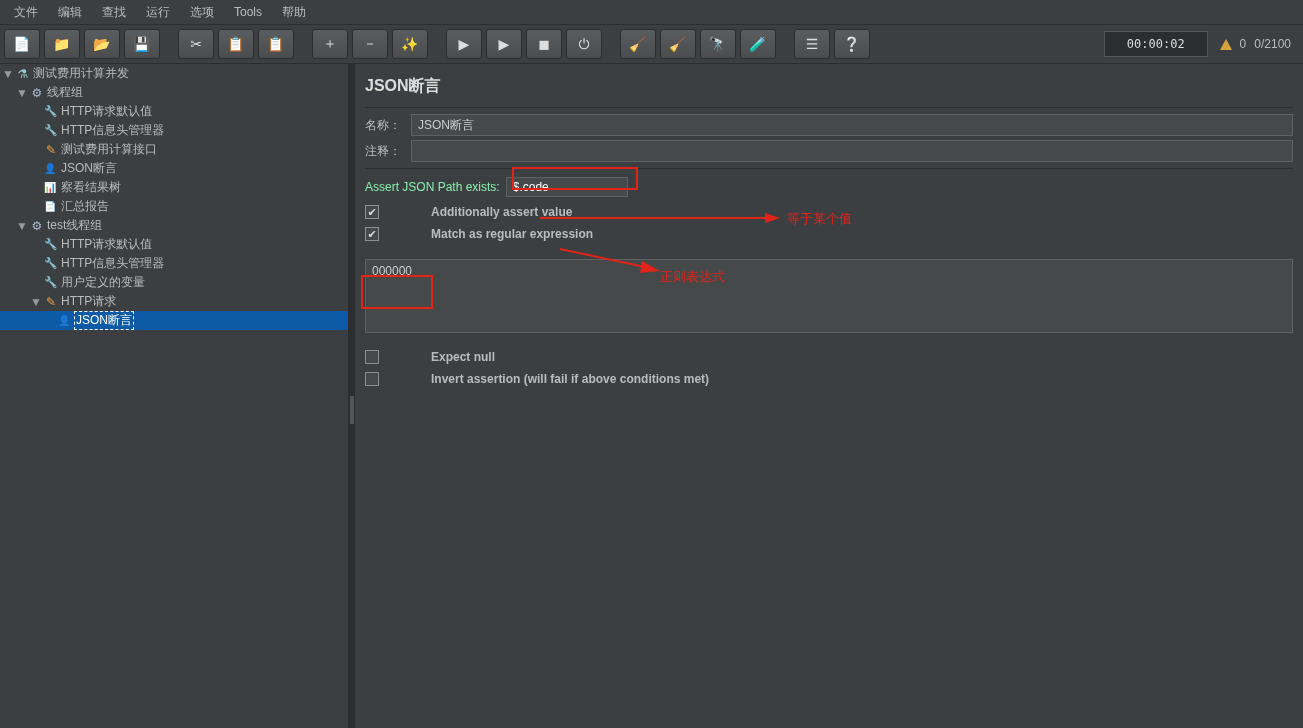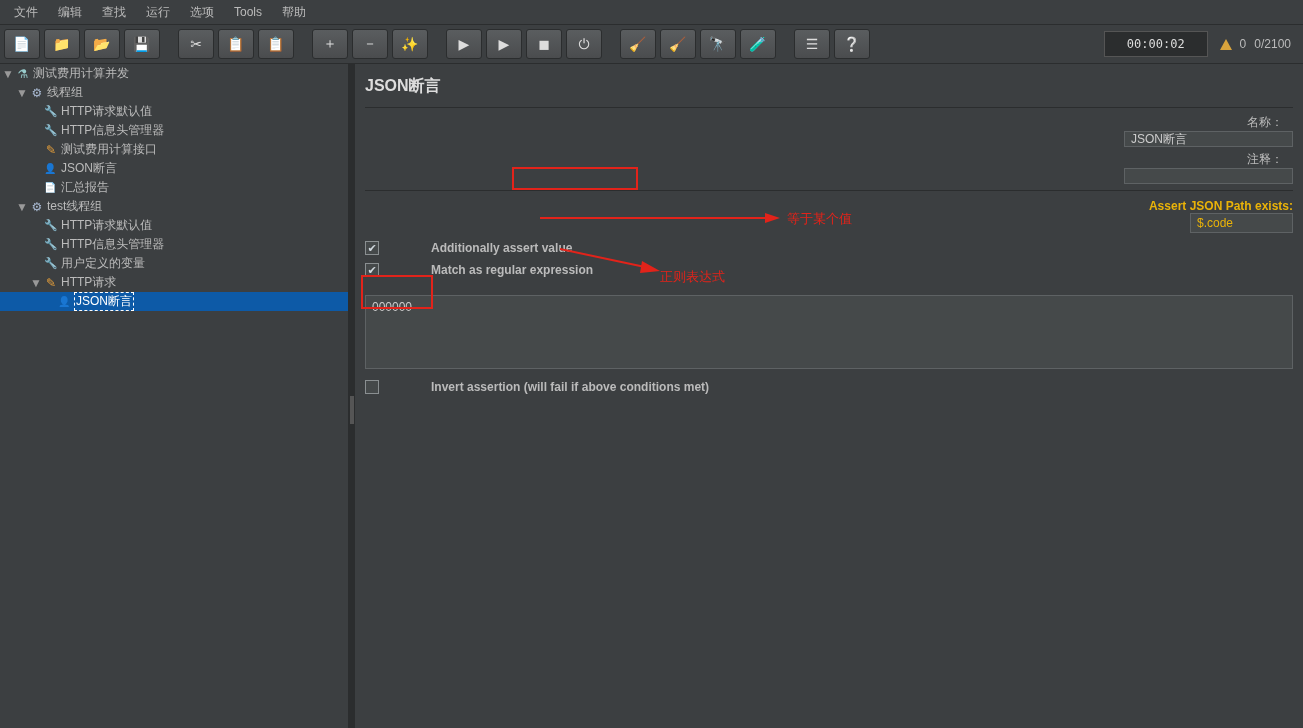--- a/index.html
+++ b/index.html
@@ -102,29 +102,29 @@
   .indent-0{padding-left:2px}.indent-1{padding-left:16px}.indent-2{padding-left:30px}.indent-3{padding-left:44px}
   .ic-flask::before{content:"⚗";color:#9cc;}
   .ic-gear::before{content:"⚙";color:#a8b9d1;}
   .ic-wrench::before{content:"🔧";font-size:11px}
   .ic-pencil::before{content:"✎";color:#e8a03a}
   .ic-person::before{content:"👤";font-size:10px}
   .ic-chart::before{content:"📊";font-size:10px}
   .ic-doc::before{content:"📄";font-size:10px}
   
   .panel-title { font-size: 16px; color:#ddd; margin: 4px 0 10px; font-weight:bold; }
-  .field-row { display:flex; align-items:flex-end; margin:4px 0;flex-direction:column; }
+  .field-row { display:flex; align-items:center; margin:4px 0; }
   .field-label { width: 46px; color:#bbb; padding-right:4px; text-align:left; }
   .field-input {
     flex:1; height:22px; background:#45494a; border:1px solid #5e6264;
     color:#ccc; padding:0 6px; font-size:12px;
   }
   .sep-thin { height:1px;background:#2b2d2e;margin:6px 0; }
-  .inline-label { color:#eab308; font-weight:bold; }
-  .small-input { width:103px; height:20px; background:#45494a; border:1px solid #5e6264; color:#eab308; padding:0 6px; font-size:12px;}
+  .inline-label { color:#86efac; margin-right:6px; font-weight:normal; }
+  .small-input { width:122px; height:20px; background:#45494a; border:1px solid #5e6264; color:#ffffff; padding:0 6px; font-size:12px;}
   .check-row { display:flex; align-items:center; margin:8px 0 4px; }
   .check { width:14px;height:14px; background:#45494a;border:1px solid #8a8f91;margin-right:8px;display:inline-flex;align-items:center;justify-content:center;font-size:11px;color:#cfd7dc;}
   .check.checked::after{content:"✔";}
   .check-label { color:#bbb; font-weight:bold;margin-left:44px; }
   .expected-area {
     margin-top:8px; width:100%; height:74px;
     background:#45494a;border:1px solid #5e6264;color:#ccc;
     padding:4px 6px;font-size:12px;resize:none;font-family:inherit;
   }
   
@@ -206,20 +206,25 @@
         <span class="node-icon ic-pencil"></span>
         <span class="node-label">测试费用计算接口</span>
       </div>
       <div class="tree-row indent-2">
         <span class="expander"></span>
         <span class="node-icon ic-person"></span>
         <span class="node-label">JSON断言</span>
       </div>
       <div class="tree-row indent-2">
         <span class="expander"></span>
+        <span class="node-icon ic-chart"></span>
+        <span class="node-label">察看结果树</span>
+      </div>
+      <div class="tree-row indent-2">
+        <span class="expander"></span>
         <span class="node-icon ic-doc"></span>
         <span class="node-label">汇总报告</span>
       </div>
       <div class="tree-row indent-1">
         <span class="expander">▼</span>
         <span class="node-icon ic-gear"></span>
         <span class="node-label">test线程组</span>
       </div>
       <div class="tree-row indent-2">
         <span class="expander"></span>
@@ -276,20 +281,24 @@
 
     <div class="check-row">
       <span class="check checked"></span>
       <span class="check-label">Match as regular expression</span>
     </div>
 
     <div style="margin-top:10px">
       <textarea class="expected-area" id="expected-area" style="">000000</textarea>
     </div>
 
+    <div class="check-row" style="margin-top:14px">
+      <span class="check"></span>
+      <span class="check-label">Expect null</span>
+    </div>
 
     <div class="check-row">
       <span class="check"></span>
       <span class="check-label">Invert assertion (will fail if above conditions met)</span>
     </div>
   </div>
 </div>
 
 <div class="redbox" style="left:512px;top:167px;width:126px;height:23px"></div>
 <div class="redbox" style="left:361px;top:275px;width:72px;height:34px"></div>

